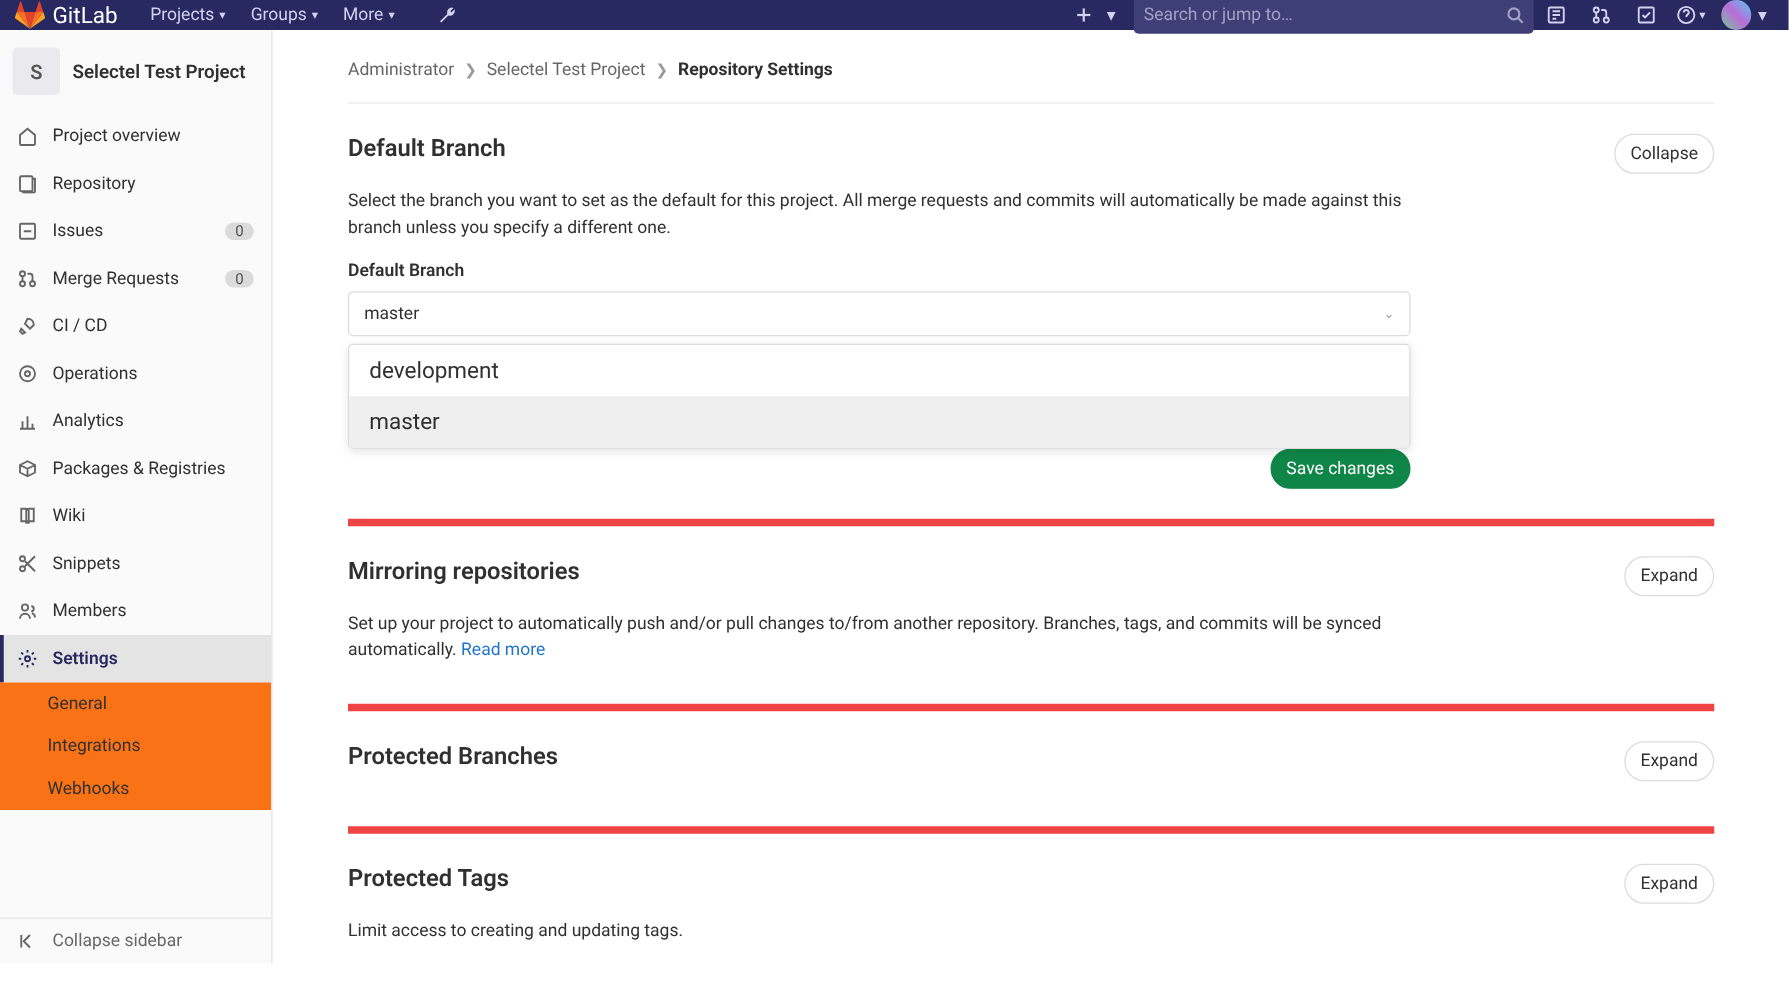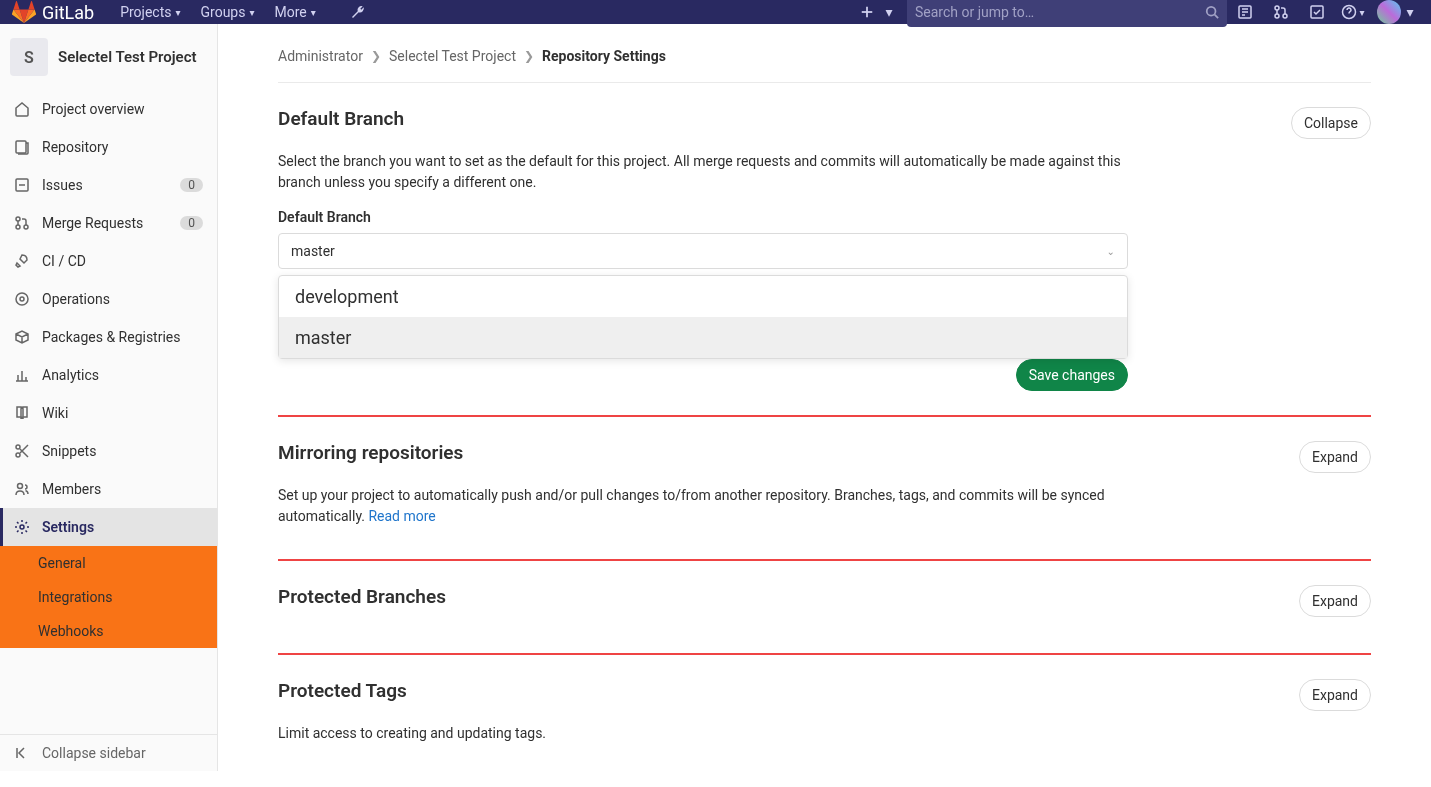--- a/index.html
+++ b/index.html
@@ -28,21 +28,21 @@
 .nav-item.active .icon{color:#292961}
 .subnav{list-style:none;background:#f97316}
 .subnav li{padding:9px 14px 9px 38px;color:#303030;cursor:pointer;font-size:14px}
 .collapse-bar{border-top:1px solid #e5e5e5;padding:10px 14px;display:flex;align-items:center;cursor:pointer;color:#666;font-size:14px}
 .collapse-bar .icon{width:16px;height:16px;margin-right:12px}
 .main{flex:1;overflow-y:auto;padding:20px 60px 40px}
 .breadcrumb{display:flex;align-items:center;font-size:14px;color:#666;padding:4px 0 18px;border-bottom:1px solid #eaeaea}
 .breadcrumb a{color:#666;text-decoration:none}
 .breadcrumb .sep{margin:0 8px;color:#999;font-size:12px}
 .breadcrumb .cur{color:#303030;font-weight:700}
-.section{padding:24px 0;border-bottom:2px solid #ef4444;position:relative}
+.section{padding:24px 0;border-bottom:6px solid #ef4444;position:relative}
 .sec-head{display:flex;align-items:flex-start;margin-bottom:12px}
 .sec-title{font-size:19px;font-weight:600;color:#303030;flex:1}
 .btn{border:1px solid #dbdbdb;background:#fff;border-radius:16px;padding:7px 12px;font-size:14px;color:#303030;cursor:pointer;font-weight:400}
 .btn-success{background:#108548;border-color:#108548;color:#fff;font-weight:400}
 .sec-desc{color:#303030;line-height:1.5;margin-bottom:8px;max-width:850px}
 .sec-desc a{color:#1f75cb;text-decoration:none}
 .form-label{font-weight:600;color:#303030;margin:16px 0 8px;display:block;font-size:14px}
 .select-wrap{position:relative;max-width:850px}
 .select-btn{width:100%;border:1px solid #dbdbdb;border-radius:4px;padding:9px 12px;background:#fff;text-align:left;font-size:14px;color:#303030;cursor:pointer;display:flex;align-items:center}
 .select-btn .arrow{margin-left:auto;color:#999;font-size:10px}
@@ -175,29 +175,29 @@
         </li>
       <li class="nav-item">
           <svg class="icon" viewBox="0 0 16 16" fill="none" stroke="currentColor" stroke-width="1.5">
             <circle cx="8" cy="8" r="6"></circle>
             <circle cx="8" cy="8" r="2"></circle>
           </svg>
           <span>Operations</span>
         </li>
       <li class="nav-item">
           <svg class="icon" viewBox="0 0 16 16" fill="none" stroke="currentColor" stroke-width="1.5">
+            <path d="M2 14h12M4 14V8M8 14V4M12 14v-4"></path>
+          </svg>
+          <span>Analytics</span>
+        </li>
+      <li class="nav-item">
+          <svg class="icon" viewBox="0 0 16 16" fill="none" stroke="currentColor" stroke-width="1.5">
             <path d="M2 5l6-3 6 3v6l-6 3-6-3zM2 5l6 3 6-3M8 8v6"></path>
           </svg>
           <span>Packages &amp; Registries</span>
-        </li>
-      <li class="nav-item">
-          <svg class="icon" viewBox="0 0 16 16" fill="none" stroke="currentColor" stroke-width="1.5">
-            <path d="M2 14h12M4 14V8M8 14V4M12 14v-4"></path>
-          </svg>
-          <span>Analytics</span>
         </li>
       <li class="nav-item">
           <svg class="icon" viewBox="0 0 16 16" fill="none" stroke="currentColor" stroke-width="1.5">
             <path d="M3 2h4a2 2 0 012 2v10a2 2 0 00-2-2H3zM13 2H9a2 2 0 00-2 2v10a2 2 0 012-2h4z"></path>
           </svg>
           <span>Wiki</span>
         </li>
       <li class="nav-item">
           <svg class="icon" viewBox="0 0 16 16" fill="none" stroke="currentColor" stroke-width="1.5">
             <circle cx="4" cy="4" r="2"></circle>

